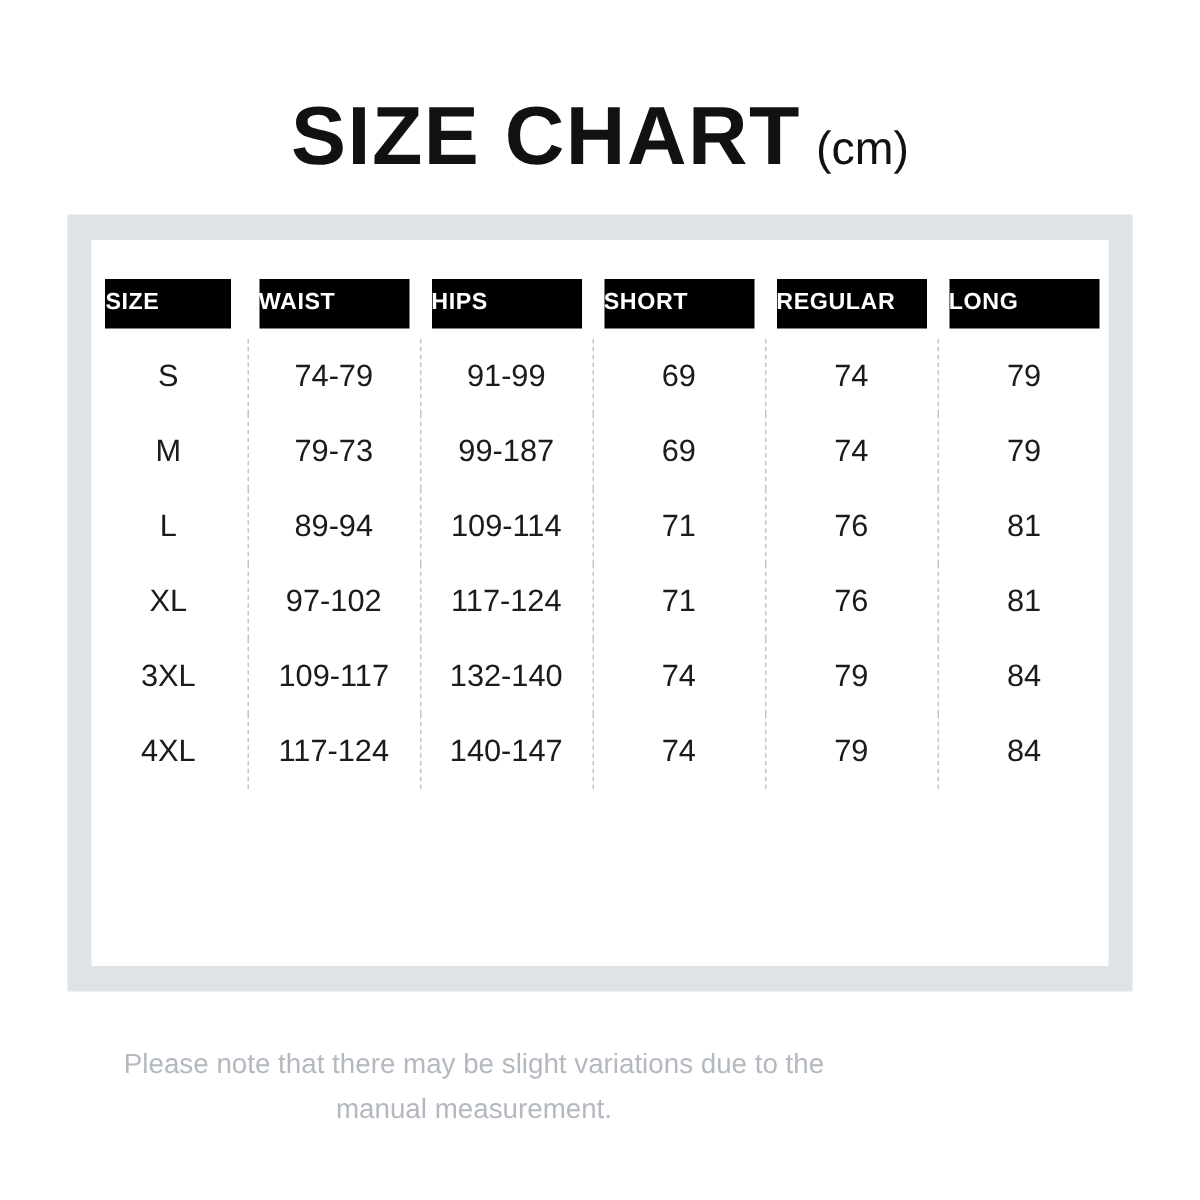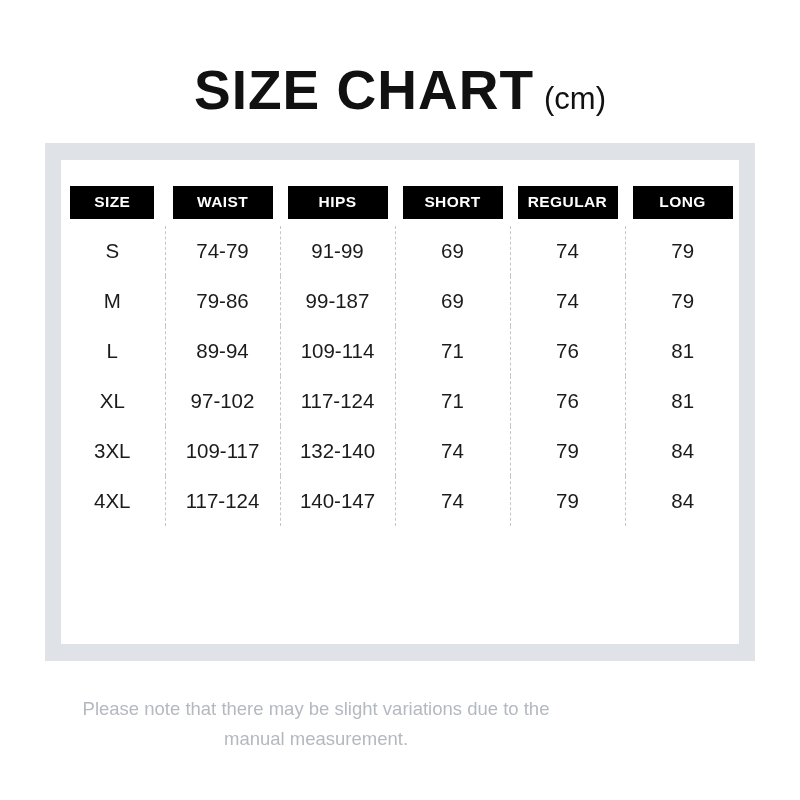--- a/index.html
+++ b/index.html
@@ -81,21 +81,21 @@
   }
   .hdr-pill {
     display: inline-block;
     background: #000000;
     color: #ffffff;
     font-size: 15.5px;
     font-weight: bold;
     letter-spacing: 0.4px;
     padding: 7px 0 8px 0;
     width: 84px;
-    text-align: center;
+    text-align: left;
     box-sizing: border-box;
   }
   th.hcol1 .hdr-pill,
   th.hcol2 .hdr-pill,
   th.hcol3 .hdr-pill,
   th.hcol4 .hdr-pill,
   th.hcol5 .hdr-pill { width: 100px; }
 
   table.chart tbody td {
     height: 50px;
@@ -160,21 +160,21 @@
       <tr>
         <td>S</td>
         <td>74-79</td>
         <td>91-99</td>
         <td>69</td>
         <td>74</td>
         <td class="last">79</td>
       </tr>
       <tr>
         <td>M</td>
-        <td>79-86</td>
+        <td>79-73</td>
         <td>99-187</td>
         <td>69</td>
         <td>74</td>
         <td class="last">79</td>
       </tr>
       <tr>
         <td>L</td>
         <td>89-94</td>
         <td>109-114</td>
         <td>71</td>

